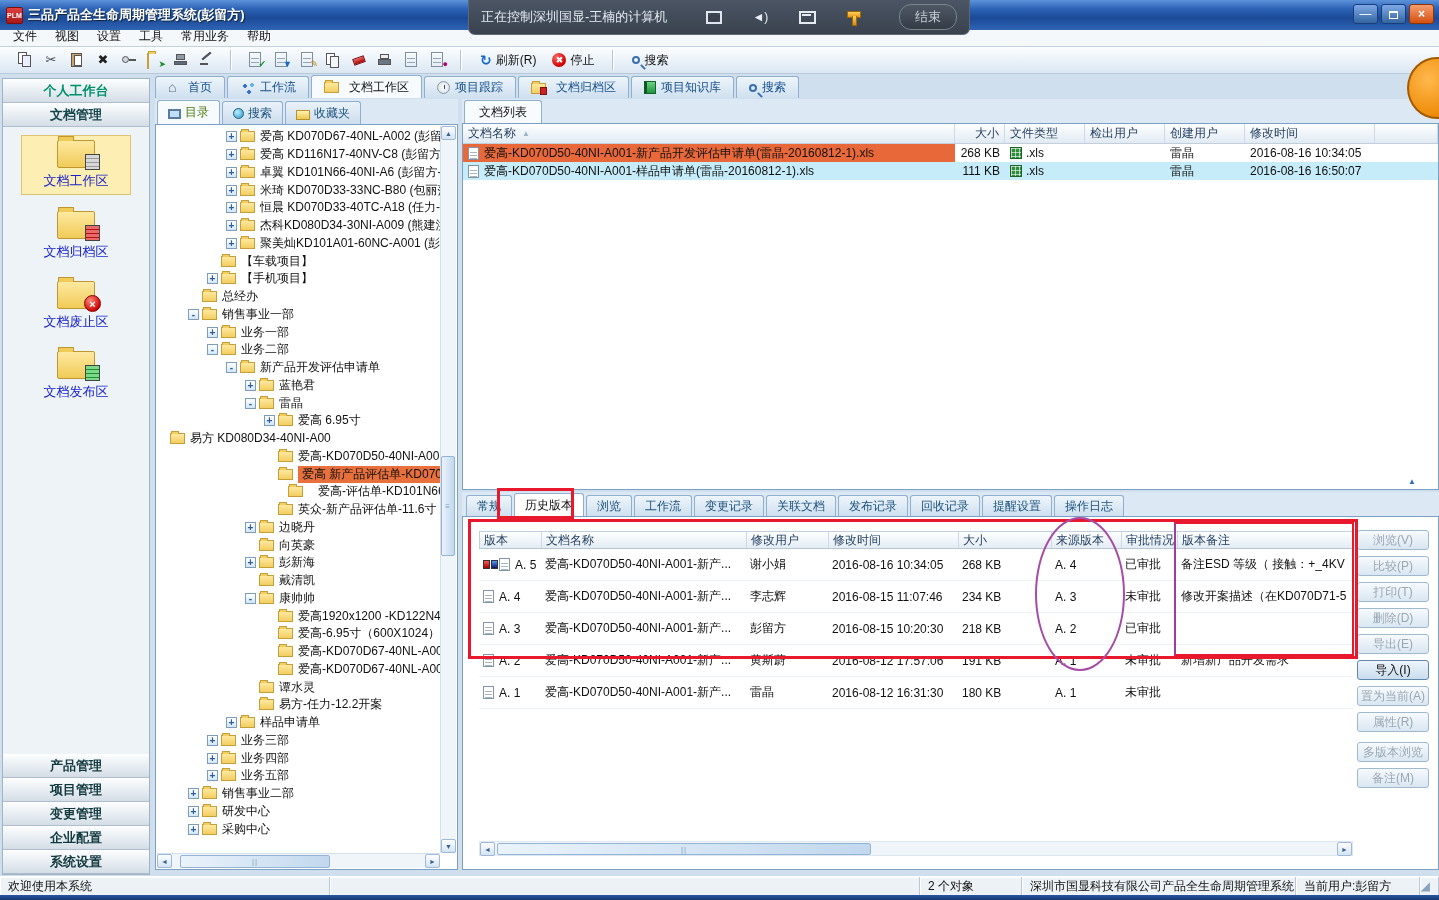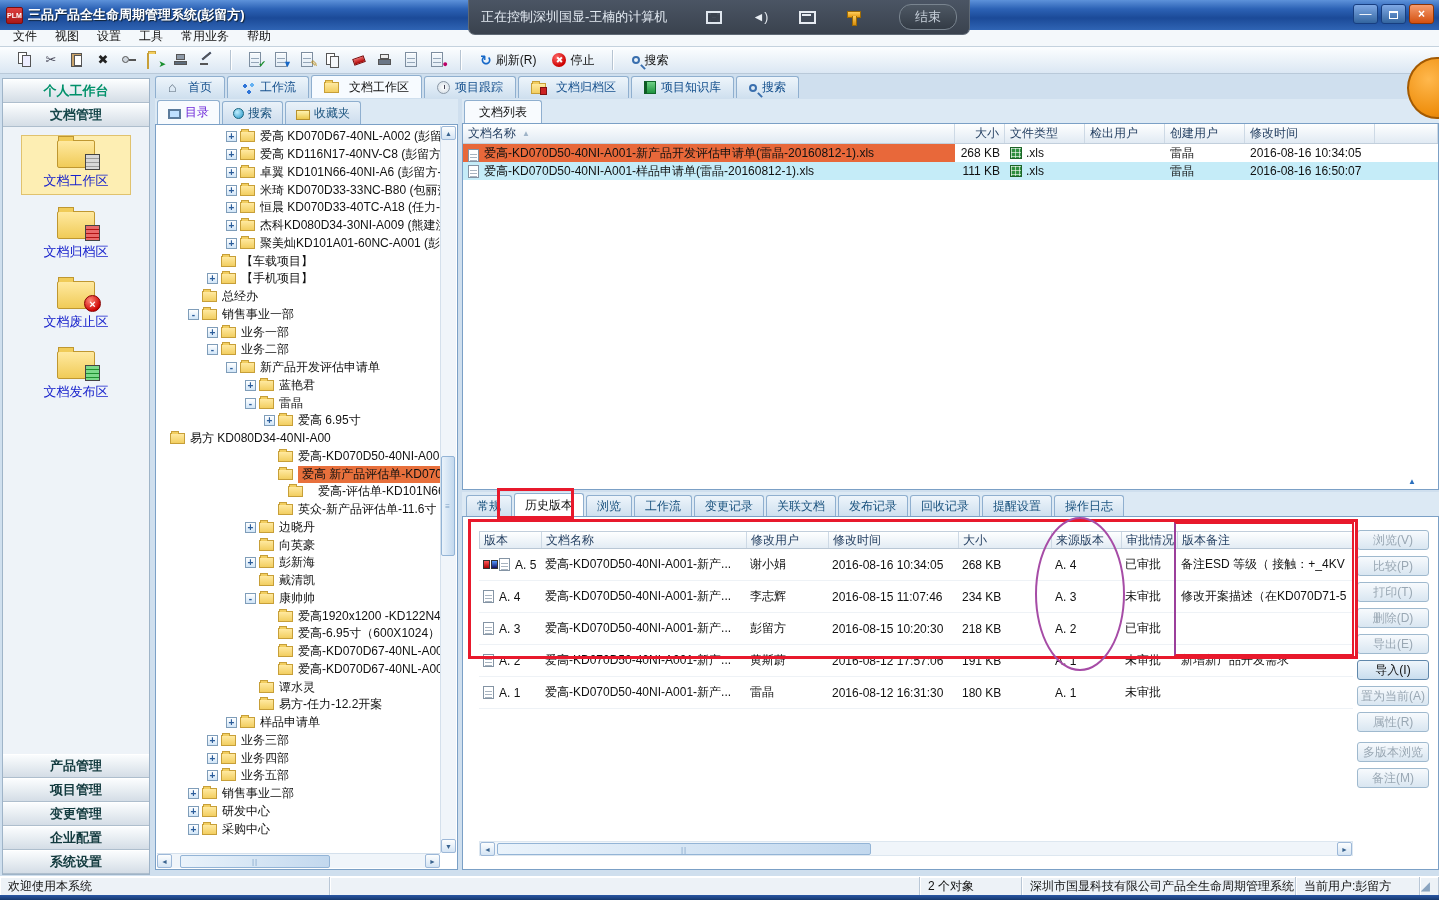--- a/index.html
+++ b/index.html
@@ -101,21 +101,21 @@
   .ti-clock:after{content:"";position:absolute;left:6px;top:3px;width:1px;height:4px;background:#445;}
   .ti-book{width:12px;height:13px;background:linear-gradient(#6fd086,#1f9440);border:1px solid #11672a;border-left:3px solid #0e5a24;}
   .ti-foldr{top:1px;}
   .ti-foldr .rd{position:absolute;right:-2px;bottom:-2px;width:7px;height:8px;background:#c22;border:1px solid #801010;}
 
   
   .tree-panel{position:absolute;left:155px;top:99px;width:303px;height:771px;background:#dce9f4;}
   .tree-tabs{position:absolute;left:0;top:0;right:0;height:25px;display:flex;align-items:flex-end;gap:2px;padding-left:2px;}
   .ttab{height:23px;display:flex;align-items:center;gap:4px;padding:0 10px;border:1px solid #8fafcf;border-bottom:none;
     border-radius:3px 3px 0 0;background:linear-gradient(#eaf2f9,#cdddee);color:#1b537f;}
-  .ttab.active{background:#f8fbfe;height:24px;color:#6d28d9;}
+  .ttab.active{background:#f8fbfe;height:24px;color:#4d7c0f;}
   .mon{width:13px;height:10px;border:2px solid #5b7b9c;background:#bfe0ff;position:relative;top:1px;}
   .globe{width:11px;height:11px;border-radius:50%;border:1px solid #18647e;background:radial-gradient(circle at 35% 35%,#bfeefe,#2596c8);}
   .favf{width:14px;height:10px;background:linear-gradient(#fff2b0,#ecc94e);border:1px solid #b8922e;position:relative;top:2px;}
   .tree-body{position:absolute;left:0;top:25px;right:0;bottom:0;background:#fff;border:1px solid #7ba0c6;overflow:hidden;}
   .tree-rows{position:absolute;left:0;top:3px;right:17px;bottom:16px;overflow:hidden;}
   .tree-row{height:17.75px;display:flex;align-items:center;white-space:nowrap;}
   .tree-exp{flex:0 0 11px;height:11px;border:1px solid #7f9db9;background:linear-gradient(#fff,#d2e6f8);
     color:#2b5d9b;font-size:10px;line-height:9px;text-align:center;margin-right:3px;font-weight:bold;}
   .tree-spacer{flex:0 0 14px;}
   .i-folder{flex:0 0 15px;height:11px;background:linear-gradient(#ffe9a0,#f2ce60);border:1px solid #c79f38;position:relative;margin-right:5px;}
@@ -648,21 +648,21 @@
           <div class="gh-cell" style="width: 492px; flex: 0 0 492px;">文档名称<span class="sort-asc">▲</span></div>
           <div class="gh-cell r" style="width: 50px; flex: 0 0 50px;">大小</div>
           <div class="gh-cell" style="width: 80px; flex: 0 0 80px;">文件类型</div>
           <div class="gh-cell" style="width: 80px; flex: 0 0 80px;">检出用户</div>
           <div class="gh-cell" style="width: 80px; flex: 0 0 80px;">创建用户</div>
           <div class="gh-cell" style="width: 130px; flex: 0 0 130px;">修改时间</div>
           <div class="gh-cell" style="flex: 1 1 0%;"></div>
         </div>
       <div id="doc-rows">
           <div class="gridrow">
-            <div class="gr-cell cell-orange" style="width: 492px; flex: 0 0 492px; align-items: flex-end;">
+            <div class="gr-cell cell-orange" style="width: 492px; flex: 0 0 492px;">
               <span class="i-doc"></span>
               <span>爱高-KD070D50-40NI-A001-新产品开发评估申请单(雷晶-20160812-1).xls</span>
             </div>
             <div class="gr-cell r" style="width: 50px; flex: 0 0 50px;">
               <span>268 KB</span>
             </div>
             <div class="gr-cell" style="width: 80px; flex: 0 0 80px;">
               <span class="i-xls"></span>
               <span>.xls</span>
             </div>

